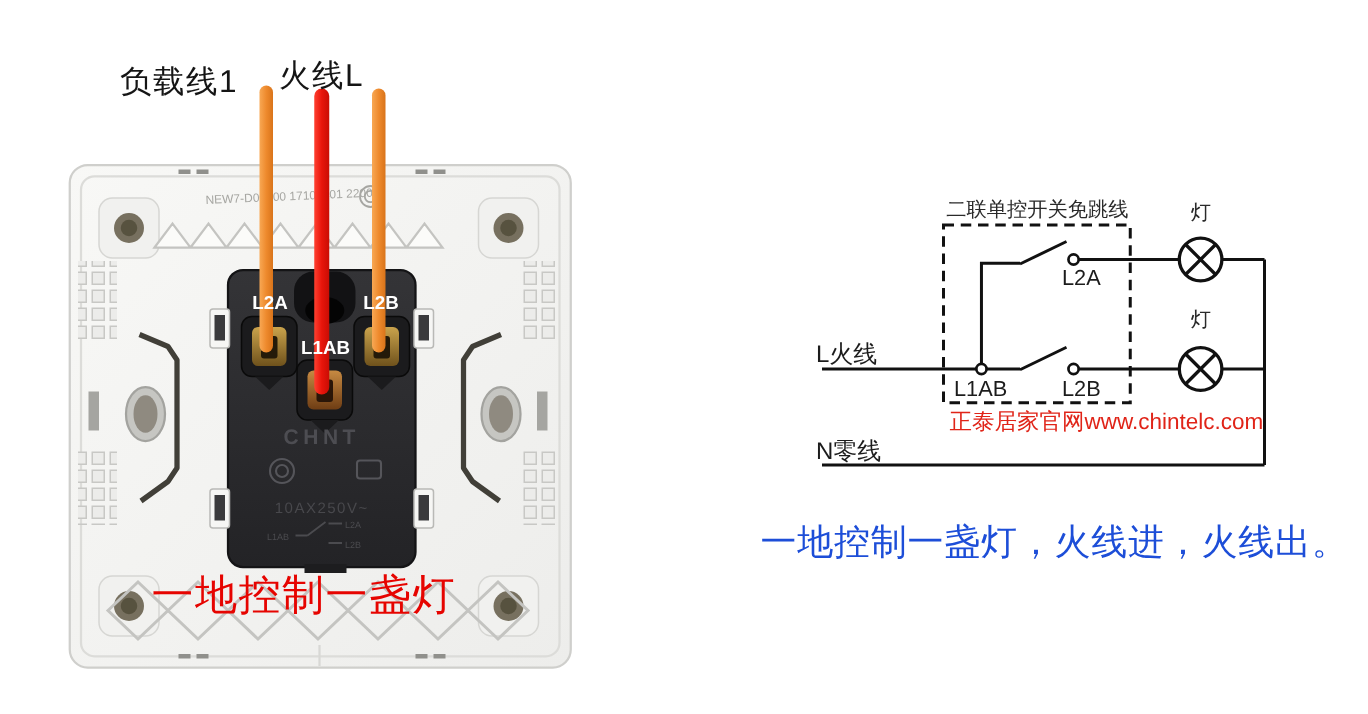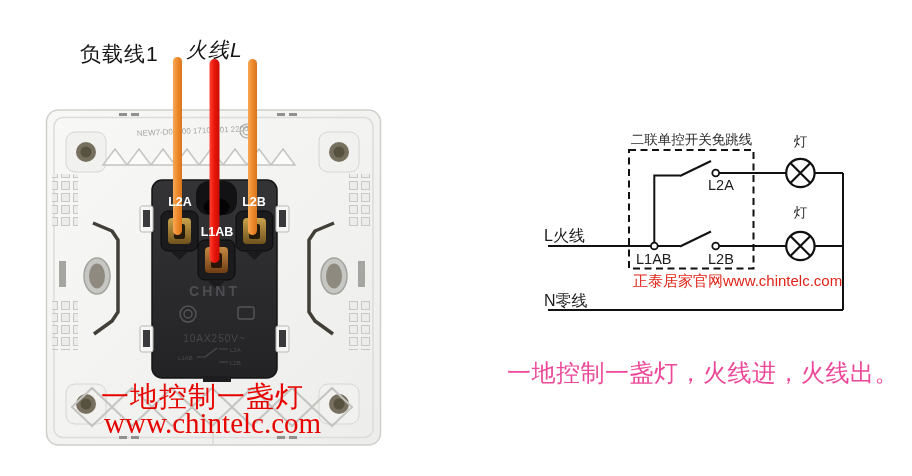--- a/index.html
+++ b/index.html
@@ -1,26 +1,26 @@
 <!DOCTYPE html>
 <html><head>
 <meta charset="utf-8">
 <style>
   html,body{margin:0;padding:0;background:#ffffff;}
   #stage{position:relative;width:912px;height:476px;background:#ffffff;overflow:hidden;
          font-family:"Liberation Sans",sans-serif;}
   .abs{position:absolute;}
   .wire-label{font-size:21px;font-weight:500;color:#151515;letter-spacing:1px;white-space:nowrap;}
   #label-load1{left:80px;top:40px;}
-  #label-live{left:186px;top:36px;font-style:italic;}
+  #label-live{left:186px;top:36px;}
   #label-load2{left:268px;top:55px;}
   .wm{font-family:"Liberation Serif",serif;color:#e60400;white-space:nowrap;}
   #photo-wm1{left:101px;top:378px;font-size:28px;letter-spacing:1px;}
   #photo-wm2{left:104px;top:407px;font-size:29px;}
-  #caption{left:507px;top:345px;font-size:24px;color:#ec4899;white-space:nowrap;letter-spacing:0.5px;margin-top:12px;}
+  #caption{left:507px;top:345px;font-size:24px;color:#1d4ed8;white-space:nowrap;letter-spacing:0.5px;}
   svg text{font-family:"Liberation Sans",sans-serif;}
   .term-label{font-size:12.5px;font-weight:bold;fill:#ffffff;}
   .diag-label{font-size:14.5px;fill:#1c1c1c;}
   .diag-cjk{font-size:13.5px;fill:#2a2a2a;}
   .emboss{fill:#4d4d52;}
 </style>
 </head>
 <body>
 
 <div id="stage">
@@ -181,21 +181,20 @@
 
     <text x="180" y="206" text-anchor="middle" class="term-label">L2A</text>
     <text x="217" y="236" text-anchor="middle" class="term-label">L1AB</text>
     <text x="254" y="206" text-anchor="middle" class="term-label">L2B</text>
   </svg>
 
   <div class="abs wire-label" id="label-load1">负载线1</div>
   <div class="abs wire-label" id="label-live">火线L</div>
 
   <div class="abs wm" id="photo-wm1">一地控制一盏灯</div>
-  <div class="abs wm" id="photo-wm2">www.chintelc.com</div>
 
   <svg class="abs" style="left:500px;top:100px" width="412" height="240" viewBox="500 100 412 240">
 
     <rect x="629" y="150" width="124.5" height="118.5" fill="none" stroke="#111111" stroke-width="2" stroke-dasharray="7 4.5"></rect>
     <text x="691.5" y="144" text-anchor="middle" class="diag-cjk">二联单控开关免跳线</text>
 
     <g stroke="#111111" stroke-width="2" fill="none">
       <path d="M548,246 H650.8"></path>
       <path d="M657.8,246 H680"></path>
       <path d="M680,246.5 L711,231.5"></path>

